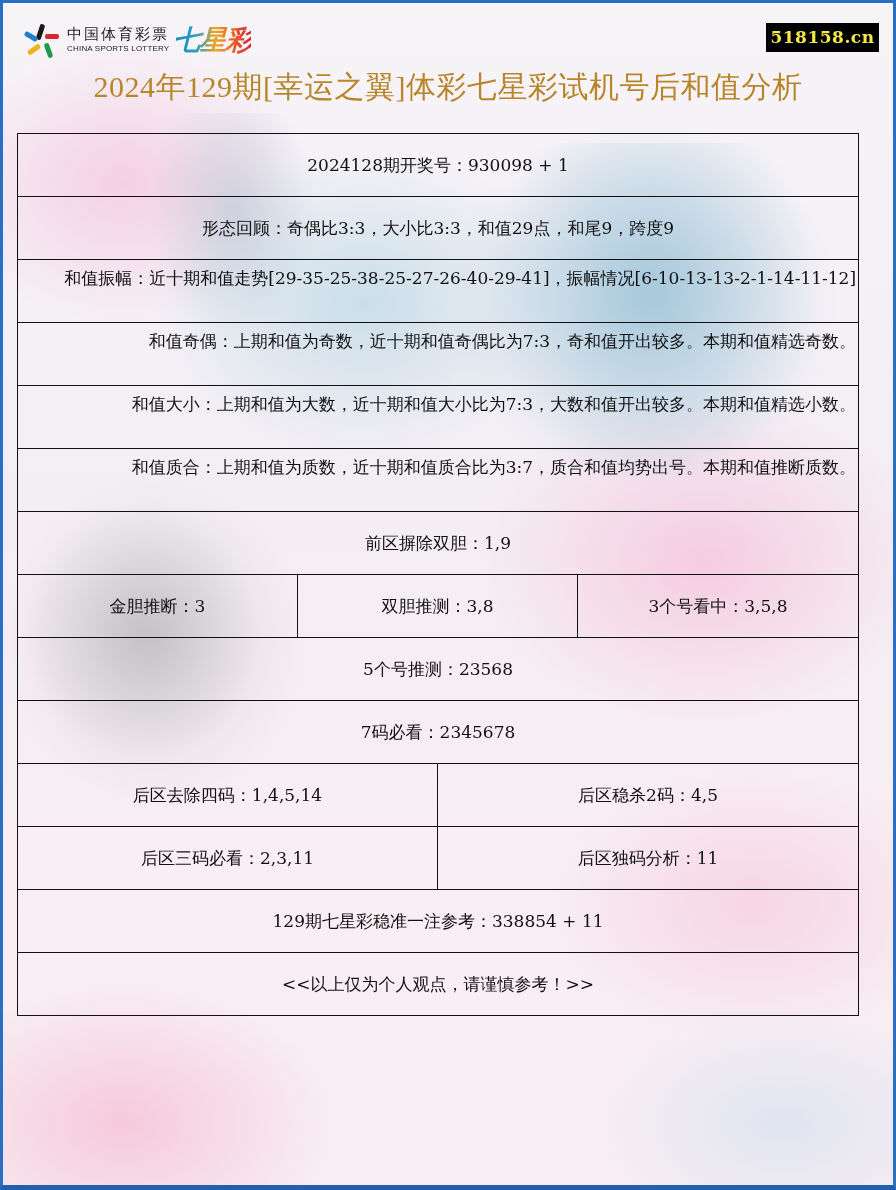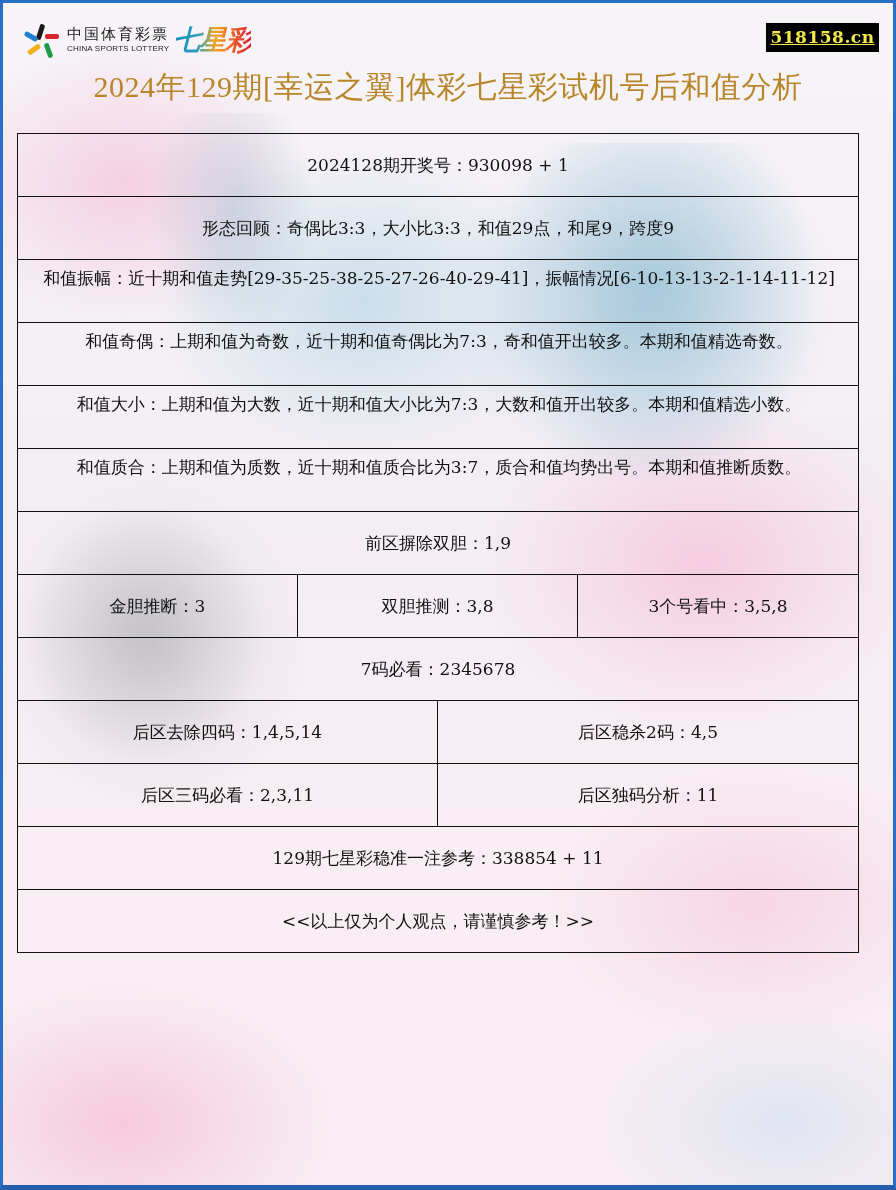--- a/index.html
+++ b/index.html
@@ -75,21 +75,20 @@
     background: linear-gradient(90deg, #1b8ab8 0%, #2a9ec2 30%, #f2a51c 55%, #e8572a 80%, #d8232f 100%);
     -webkit-background-clip: text; background-clip: text; color: transparent;
     letter-spacing: -1px;
   }
   .badge {
     position: absolute; left: 763px; top: 20px; width: 113px; height: 29px;
     background: #000; color: #f2e84a;
     font-family: "DejaVu Serif", "Liberation Serif", serif;
     font-size: 17px; line-height: 29px; text-align: center; font-weight: bold;
     letter-spacing: 0.5px;
-    text-decoration: underline;
   }
   .title {
     position: absolute; left: 0; right: 0; top: 64px;
     text-align: center;
     font-family: Liberation Serif, serif;
     font-size: 30px; color: #b8862a; white-space: nowrap;
     letter-spacing: 0.5px;
   }
 
   
@@ -98,21 +97,21 @@
     border-collapse: collapse; table-layout: fixed;
     font-family: "DejaVu Serif", "Liberation Serif", serif;
     font-size: 17px; color: #111;
   }
   .tbl td {
     border: 1px solid #111;
     height: 62px; padding: 0 3px;
     text-align: center; vertical-align: middle;
     line-height: 24px;
   }
-  .tbl td.left { text-align: center; padding: 0 2px 0 4px; vertical-align: top; padding-top: 6px; height: 56px; }
+  .tbl td.left { text-align: right; padding: 0 2px 0 4px; vertical-align: top; padding-top: 6px; height: 56px; }
 </style>
 </head>
 <body>
 
 <div class="frame">
   <div class="mtn a"></div>
   <div class="mtn b"></div>
   <div class="pavilion"></div>
 
   <div class="logo">
@@ -162,20 +161,23 @@
     </tr>
     <tr>
       <td colspan="4">前区摒除双胆：1,9</td>
     </tr>
     <tr>
       <td>金胆推断：3</td>
       <td colspan="2">双胆推测：3,8</td>
       <td>3个号看中：3,5,8</td>
     </tr>
     <tr>
+      <td colspan="4">5个号推测：23568</td>
+    </tr>
+    <tr>
       <td colspan="4">7码必看：2345678</td>
     </tr>
     <tr>
       <td colspan="2">后区去除四码：1,4,5,14</td>
       <td colspan="2">后区稳杀2码：4,5</td>
     </tr>
     <tr>
       <td colspan="2">后区三码必看：2,3,11</td>
       <td colspan="2">后区独码分析：11</td>
     </tr>

